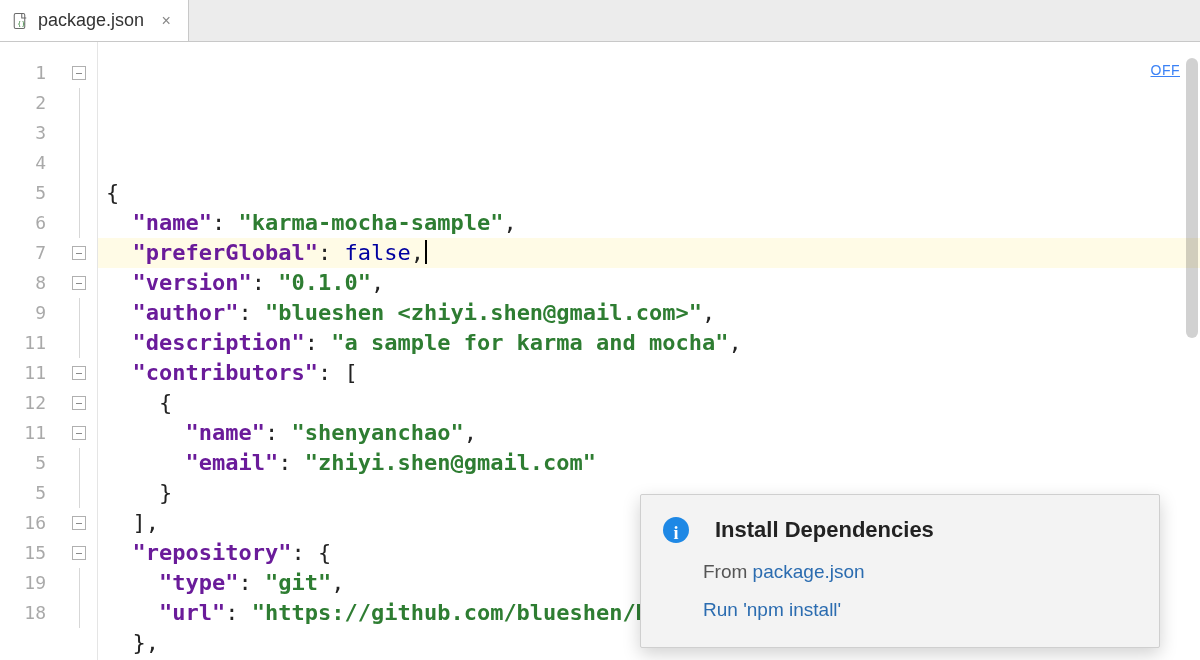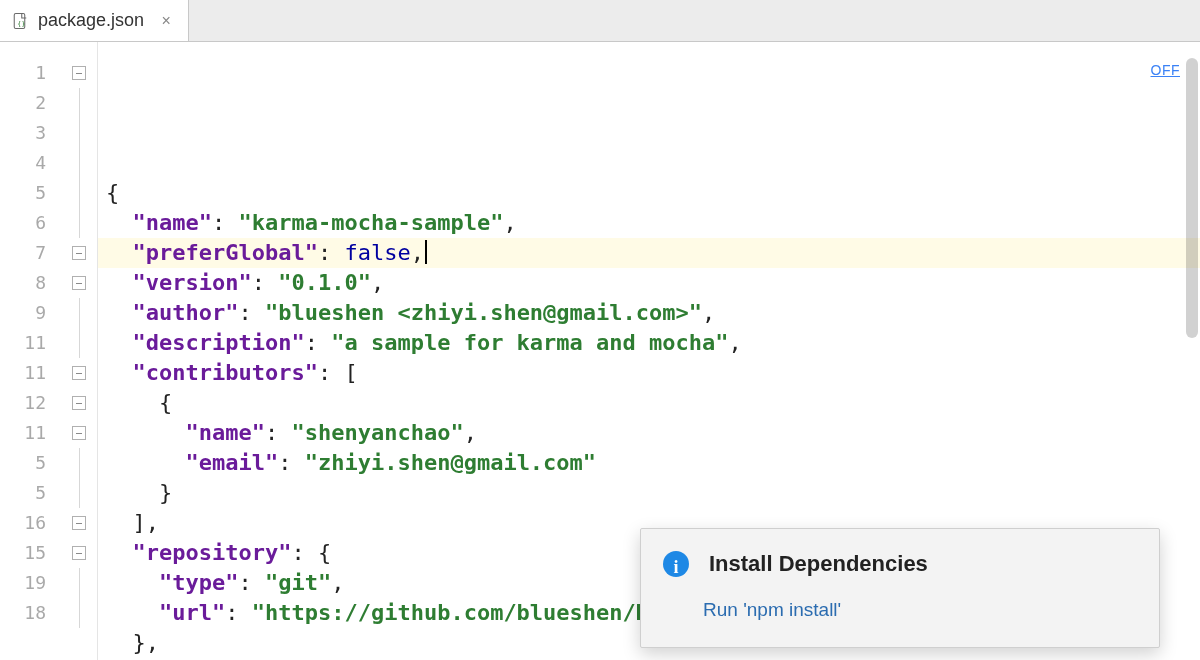--- a/index.html
+++ b/index.html
@@ -141,40 +141,40 @@
     position:absolute;
     right:40px; bottom:12px;
     width:520px;
     background:#f3f3f3;
     border:1px solid #cfcfcf;
     box-shadow:0 6px 18px rgba(0,0,0,0.18);
     border-radius:2px;
     padding:20px 22px 22px 22px;
     font-family:"Segoe UI","Helvetica Neue",Arial,sans-serif;
   }
-  .notif .row1{ display:flex; align-items:center; gap:20px; }
+  .notif .row1{ display:flex; align-items:center; gap:26px; }
   .notif .info-icon{
     width:26px; height:26px; border-radius:50%;
     background:#1e88e5; position:relative; flex:0 0 26px;
   }
   .notif .info-icon::before{
     content:"i"; color:#fff; font-weight:bold;
     font-family:Georgia,serif; font-size:18px;
     position:absolute; left:0; right:0; top:1px; text-align:center;
   }
   .notif .title{
     font-size:22px; font-weight:700; color:#222;
   }
   .notif .sub{
     margin:12px 0 0 40px;
     font-size:19px; color:#555;
   }
   .notif .sub .file{ color:#2b6cb0; }
   .notif .actions{
-    margin:16px 0 0 40px;
+    margin:8px 0 0 40px;
     display:flex; gap:40px;
     font-size:19px;
   }
   .notif .actions a{
     color:#2b6cb0; text-decoration:none; cursor:pointer;
   }
 </style>
 </head>
 <body>
 
@@ -276,18 +276,21 @@
   <div class="code" id="code">
     <div class="off-badge">OFF</div>
     <div class="vscroll"></div>
   <div class="line">{</div><div class="line">  <span class="key">"name"</span><span class="p">:</span> <span class="str">"karma-mocha-sample"</span><span class="p">,</span></div><div class="line hl">  <span class="key">"preferGlobal"</span><span class="p">:</span> <span class="kw">false</span><span class="p">,</span><span class="cursor"></span></div><div class="line">  <span class="key">"version"</span><span class="p">:</span> <span class="str">"0.1.0"</span><span class="p">,</span></div><div class="line">  <span class="key">"author"</span><span class="p">:</span> <span class="str">"blueshen &lt;zhiyi.shen@gmail.com&gt;"</span><span class="p">,</span></div><div class="line">  <span class="key">"description"</span><span class="p">:</span> <span class="str">"a sample for karma and mocha"</span><span class="p">,</span></div><div class="line">  <span class="key">"contributors"</span><span class="p">:</span> <span class="p">[</span></div><div class="line">    <span class="p">{</span></div><div class="line">      <span class="key">"name"</span><span class="p">:</span> <span class="str">"shenyanchao"</span><span class="p">,</span></div><div class="line">      <span class="key">"email"</span><span class="p">:</span> <span class="str">"zhiyi.shen@gmail.com"</span></div><div class="line">    <span class="p">}</span></div><div class="line">  <span class="p">]</span><span class="p">,</span></div><div class="line">  <span class="key">"repository"</span><span class="p">:</span> <span class="p">{</span></div><div class="line">    <span class="key">"type"</span><span class="p">:</span> <span class="str">"git"</span><span class="p">,</span></div><div class="line">    <span class="key">"url"</span><span class="p">:</span> <span class="str">"https://github.com/blueshen/Karma-mocha-example.git"</span></div><div class="line">  <span class="p">}</span><span class="p">,</span></div><div class="line">   </div></div>
 
   <div class="notif">
     <div class="row1">
       <div class="info-icon"></div>
       <div class="title">Install Dependencies</div>
     </div>
+    <div class="sub">
+      <span>From </span><span class="file">package.json</span>
+    </div>
     <div class="actions">
       <a>Run 'npm install'</a>
     </div>
   </div>
 
 </div>
 
 </body></html>

